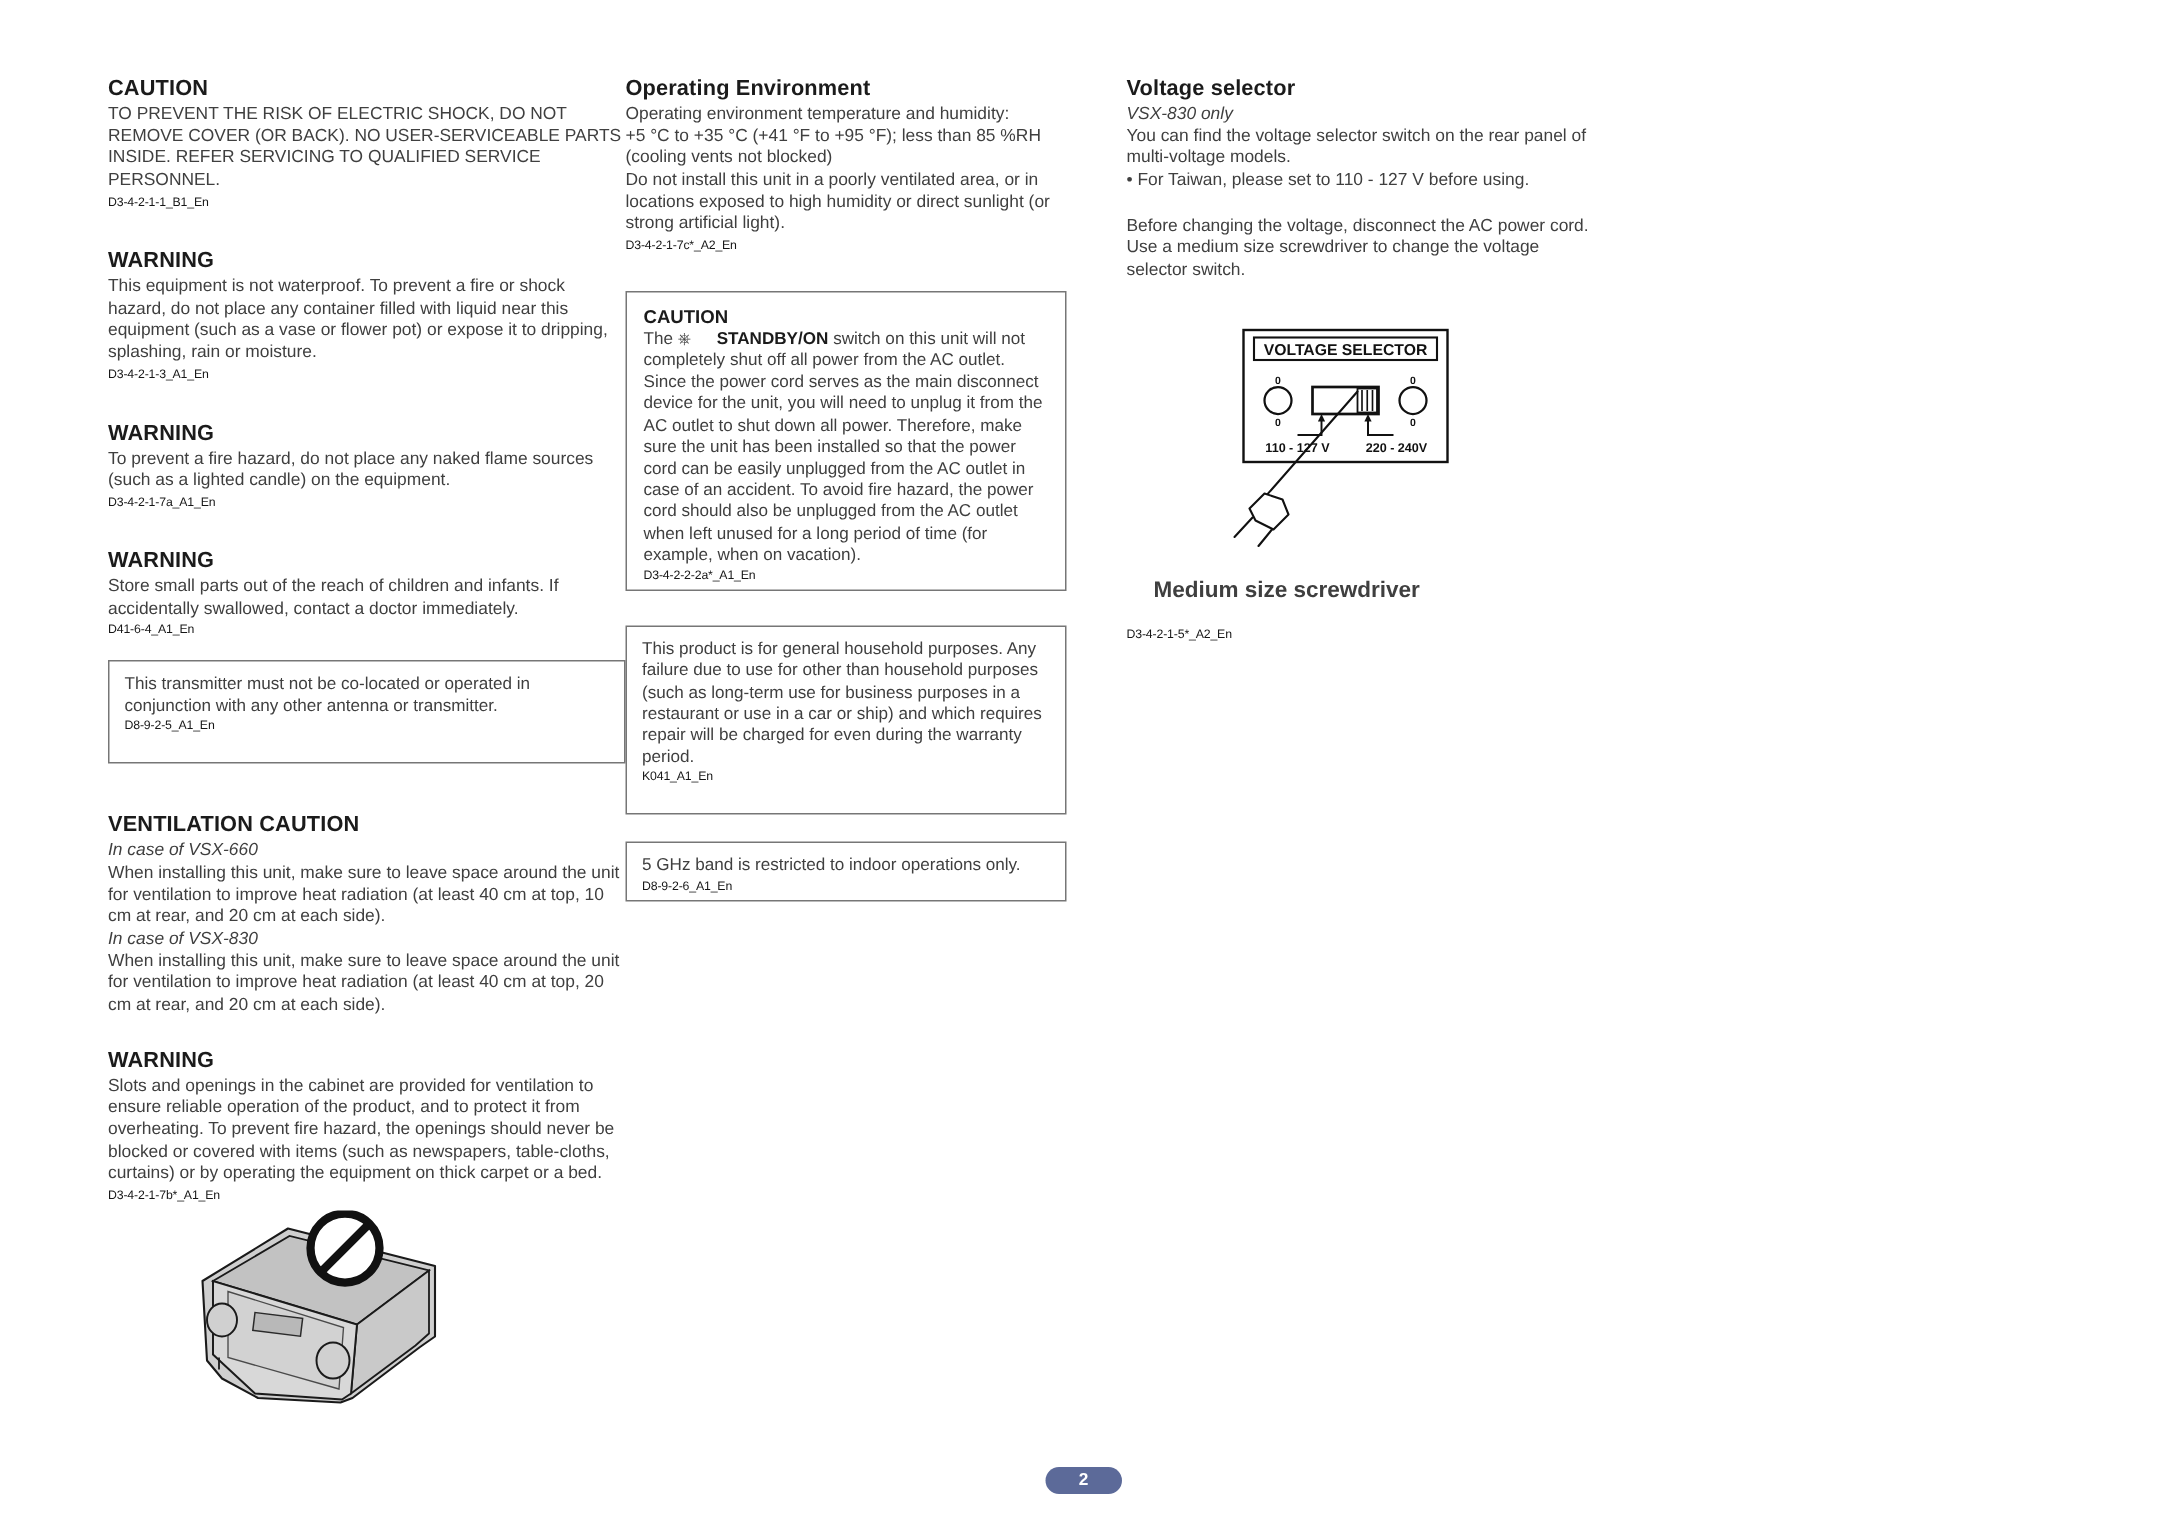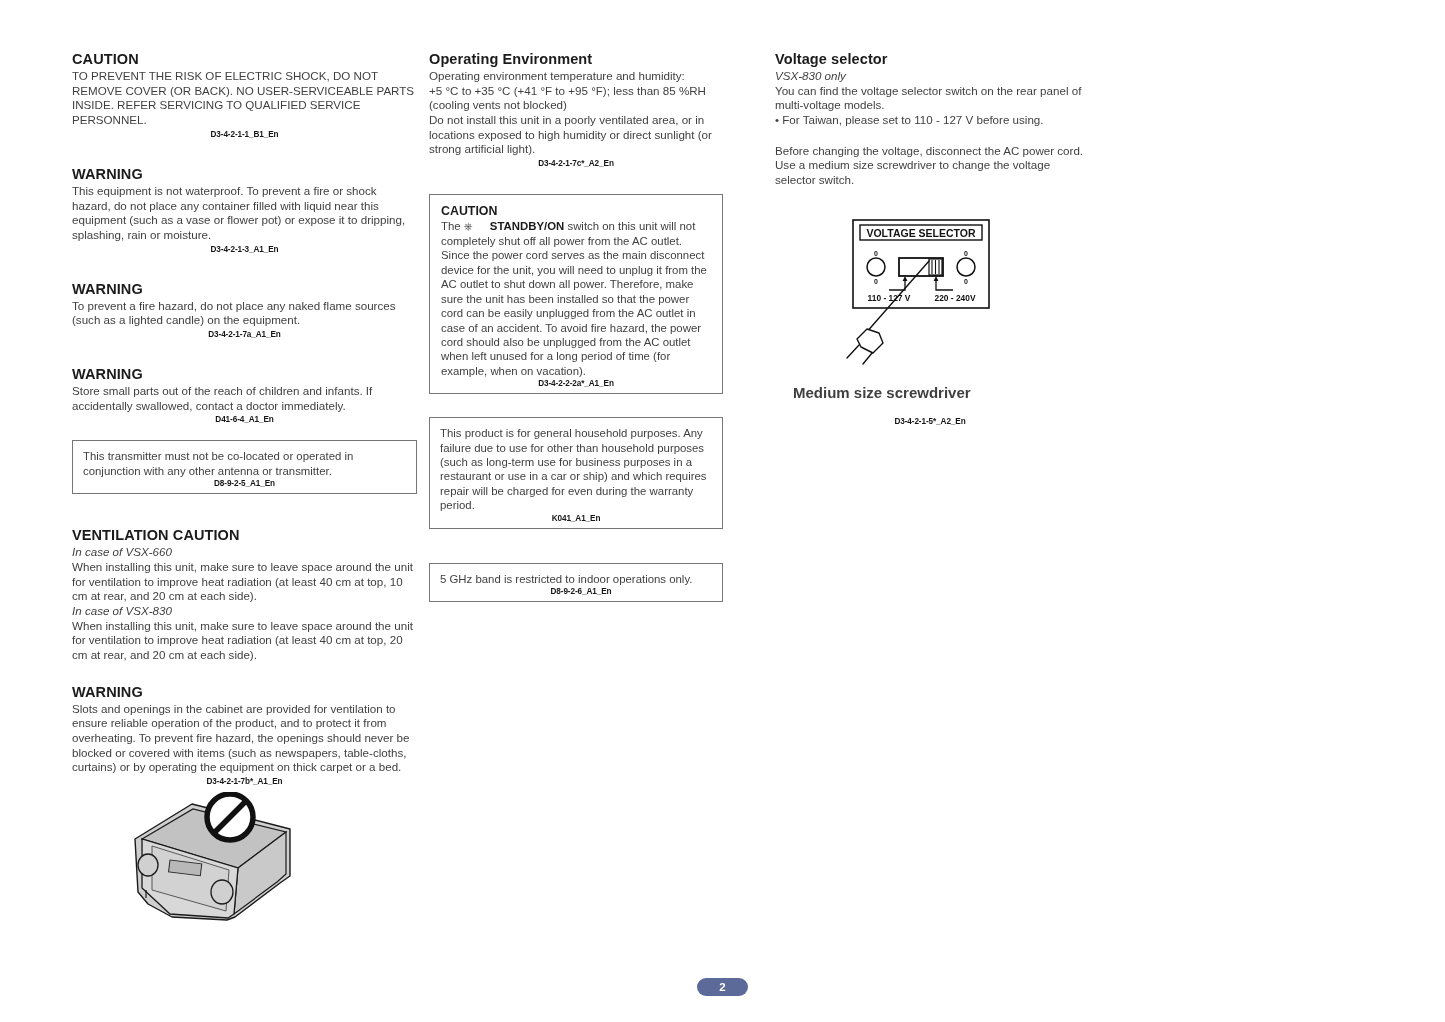--- a/index.html
+++ b/index.html
@@ -17,21 +17,21 @@
     color: #3a3a3a;
     overflow: hidden;
   }
   .page {
     position: absolute;
     inset: 0;
     padding: 50px 60px 0 72px;
   }
   .columns {
     display: flex;
-    gap: 12px;
+    gap: 0;
     align-items: flex-start;
   }
   .col {
     width: 300px;
   }
   .col-1 { width: 345px; }
   .col-2 { width: 294px; margin-left: 0px; }
   .col-3 { width: 310px; margin-left: 40px; }
 
   h2.sect-title {
@@ -53,32 +53,32 @@
   p.body.bold { font-weight: bold; color: #1f1f1f; }
   .ital {
     font-style: italic;
     font-size: 11.6px;
     line-height: 1.265;
     color: #3f3f3f;
     display: block;
   }
   .code {
     font-size: 8.2px;
-    font-weight: bold;
+    font-weight: normal;
     color: #161616;
-    text-align: center;
+    text-align: left;
     letter-spacing: -0.1px;
     margin-top: 2px;
     display: block;
   }
   .gap-md { height: 16px; }
 
   .boxed {
     border: 1px solid #767676;
-    padding: 8px 10px 5px 10px;
+    padding: 8px 10px 20px 10px;
     margin-top: 16px;
   }
   .boxed p.body { font-size: 11.4px; }
   .boxed .code { margin-top: 1px; }
   .box-title {
     font-size: 12.4px;
     font-weight: bold;
     color: #1b1b1b;
     margin: 0 0 1px 0;
   }
@@ -208,21 +208,21 @@
         <p class="box-title">CAUTION</p>
         <p class="body"><span>The</span> <span class="power-sym">⎈</span> <span class="strong-inline">STANDBY/ON</span> <span>switch on this unit will not completely shut off all power from the AC outlet. Since the power cord serves as the main disconnect device for the unit, you will need to unplug it from the AC outlet to shut down all power. Therefore, make sure the unit has been installed so that the power cord can be easily unplugged from the AC outlet in case of an accident. To avoid fire hazard, the power cord should also be unplugged from the AC outlet when left unused for a long period of time (for example, when on vacation).</span></p>
         <span class="code">D3-4-2-2-2a*_A1_En</span>
       </div>
 
       <div class="boxed" style="margin-top:23px">
         <p class="body">This product is for general household purposes. Any failure due to use for other than household purposes (such as long-term use for business purposes in a restaurant or use in a car or ship) and which requires repair will be charged for even during the warranty period.</p>
         <span class="code">K041_A1_En</span>
       </div>
 
-      <div class="boxed" style="margin-top:34px;padding:8px 0 5px 10px">
+      <div class="boxed" style="margin-top:18px;padding:8px 0 5px 10px">
         <p class="body">5 GHz band is restricted to indoor operations only.</p>
         <span class="code">D8-9-2-6_A1_En</span>
       </div>
     </div>
 
     <div class="col col-3">
 
       <h2 class="sect-title">Voltage selector</h2>
       <span class="ital">VSX-830 only</span>
       <p class="body">You can find the voltage selector switch on the rear panel of multi-voltage models.</p>

